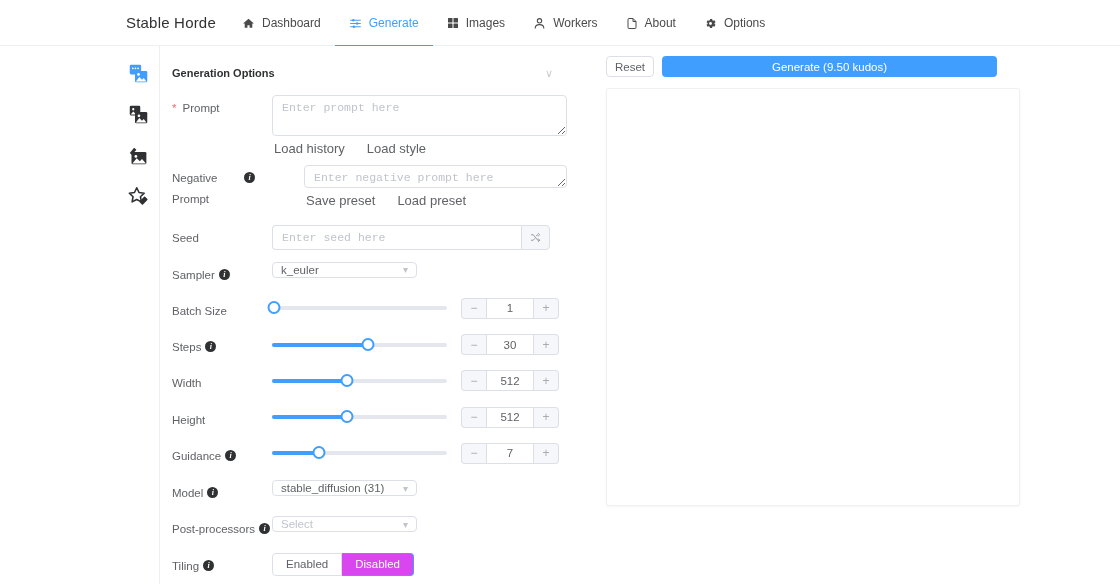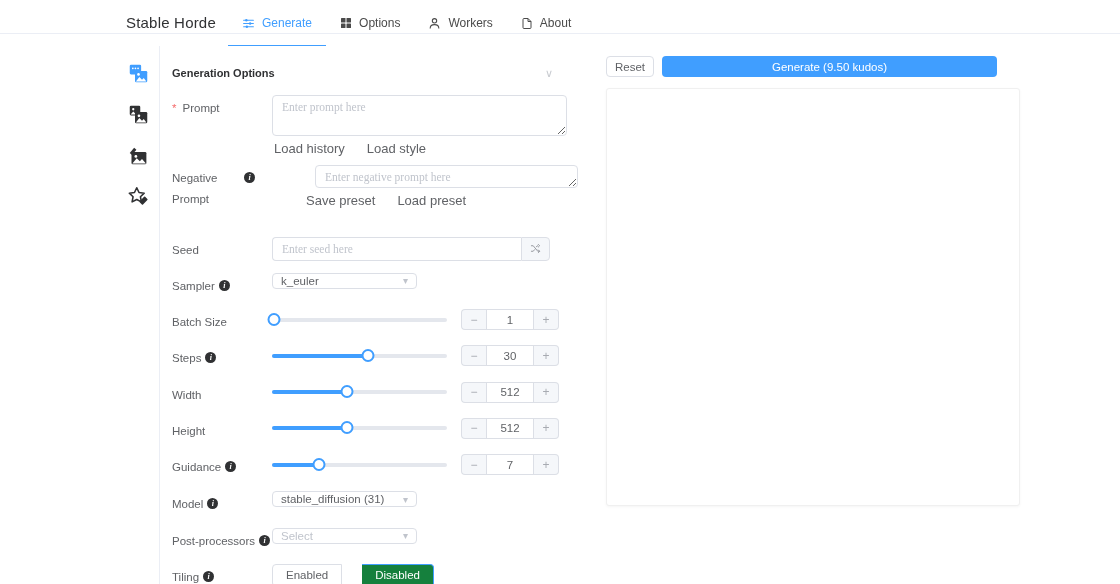--- a/index.html
+++ b/index.html
@@ -8,21 +8,21 @@
     width: 1120px; height: 584px;
     background: #ffffff;
     font-family: "Liberation Sans", sans-serif;
     font-size: 12px;
     color: #606266;
     overflow: hidden;
   }
 
   
   .topnav {
-    position: absolute; left: 0; top: 0; width: 1120px; height: 34px;
+    position: absolute; left: 0; top: 0; width: 1120px; height: 46px;
     background: #ffffff;
     border-bottom: 1px solid #ebeef5;
   }
   .brand {
     position: absolute; left: 126px; top: 14px;
     font-size: 15px; color: #303133; letter-spacing: .2px;
   }
   .navitems { position: absolute; left: 228px; top: 0; height: 46px; display: flex; align-items: stretch; }
   .navitem {
     display: flex; align-items: center; gap: 7px;
@@ -78,27 +78,27 @@
     background: #303133; color: #fff;
     font-size: 8px; font-weight: bold; font-style: italic;
     line-height: 11px; margin-top: 4px;
     font-family: "Liberation Serif", serif;
   }
   .ctl { flex: 1; }
 
   textarea.ta, input.inp {
     width: 100%; border: 1px solid #dcdfe6; border-radius: 4px;
     background: #fff; color: #606266; font-size: 11.5px;
-    font-family: Liberation Serif, serif;
+    font-family: Liberation Mono, monospace;
     padding: 5px 9px; outline: none;
   }
   textarea.ta { resize: vertical; display: block; }
   textarea.ta::placeholder, input.inp::placeholder { color: #c0c4cc; }
   .ta-big { height: 41px; }
-  .ta-small { height: 23px; overflow: hidden; padding-top: 4px; margin-left: 11px; }
+  .ta-small { height: 23px; overflow: hidden; padding-top: 4px; }
 
   .sublinks { display: flex; gap: 22px; margin-top: 5px; padding-left: 2px; }
   .sublink { font-size: 13px; color: #606266; cursor: pointer; }
 
   .seedwrap { display: flex; width: 278px; }
   .seedwrap input.inp { border-radius: 4px 0 0 4px; border-right: none; }
   .seedbtn {
     width: 32px; border: 1px solid #dcdfe6; border-radius: 0 4px 4px 0;
     background: #f5f7fa; display: flex; align-items: center; justify-content: center;
     color: #909399; cursor: pointer;
@@ -142,21 +142,21 @@
   
   .tgroup { display: flex; height: 23px; }
   .tbtn {
     border: 1px solid #dcdfe6; background: #fff; color: #606266;
     font-size: 11.5px; padding: 0 13px; display: flex; align-items: center;
     cursor: pointer; white-space: nowrap;
   }
   .tbtn + .tbtn { border-left: none; }
   .tgroup .tbtn:first-child { border-radius: 4px 0 0 4px; }
   .tgroup .tbtn:last-child { border-radius: 0 4px 4px 0; }
-  .tbtn.on { background: #15803d; border-color: #409eff; color: #fff; margin-left: 20px; }
+  .tbtn.on { background: #d946ef; border-color: #409eff; color: #fff; }
 
   
   .rightpanel { position: absolute; left: 590px; top: 46px; width: 420px; height: 538px; }
   .actionbar { display: flex; gap: 8px; padding: 10px 0 0 16px; }
   .btn-reset {
     width: 48px; height: 21px; border: 1px solid #dcdfe6; border-radius: 4px;
     background: #fff; color: #606266; font-size: 11.5px;
     display: flex; align-items: center; justify-content: center; cursor: pointer;
   }
   .btn-generate {
@@ -170,20 +170,28 @@
     box-shadow: 0 1px 3px rgba(0,0,0,.045);
   }
 </style>
 </head>
 <body>
 
 <div class="topnav">
   <div class="brand">Stable Horde</div>
   <div class="navitems">
 
+    <div class="navitem">
+      <span>
+        <svg width="13" height="13" viewBox="0 0 24 24" fill="#4a4a4a">
+            <path d="M12 3L2 12h3v8h5v-5h4v5h5v-8h3z"></path>
+          </svg>
+      </span>
+      <span>Dashboard</span>
+    </div>
 
     <div class="navitem active">
       <span>
         <svg width="13" height="13" viewBox="0 0 24 24" fill="none" stroke="#409eff" stroke-width="2" stroke-linecap="round">
           <line x1="3" y1="6" x2="21" y2="6"></line>
             <line x1="3" y1="12" x2="21" y2="12"></line>
             <line x1="3" y1="18" x2="21" y2="18"></line>
           <circle cx="8" cy="6" r="2.2" fill="#409eff" stroke="none"></circle>
           <circle cx="15" cy="12" r="2.2" fill="#409eff" stroke="none"></circle>
           <circle cx="9" cy="18" r="2.2" fill="#409eff" stroke="none"></circle>
@@ -194,21 +202,21 @@
 
     <div class="navitem">
       <span>
         <svg width="12" height="12" viewBox="0 0 24 24" fill="#4a4a4a">
           <rect x="2" y="2" width="9" height="9" rx="1"></rect>
             <rect x="13" y="2" width="9" height="9" rx="1"></rect>
           <rect x="2" y="13" width="9" height="9" rx="1"></rect>
             <rect x="13" y="13" width="9" height="9" rx="1"></rect>
         </svg>
       </span>
-      <span>Options</span>
+      <span>Images</span>
     </div>
 
     <div class="navitem">
       <span>
         <svg width="13" height="13" viewBox="0 0 24 24" fill="none" stroke="#4a4a4a" stroke-width="2">
           <circle cx="12" cy="7" r="4"></circle>
             <path d="M4 21c0-4.4 3.6-7 8-7s8 2.6 8 7"></path>
         </svg>
       </span>
       <span>Workers</span>
@@ -217,20 +225,29 @@
     <div class="navitem">
       <span>
         <svg width="12" height="13" viewBox="0 0 24 24" fill="none" stroke="#4a4a4a" stroke-width="2">
           <path d="M14 2H6a2 2 0 0 0-2 2v16a2 2 0 0 0 2 2h12a2 2 0 0 0 2-2V8z"></path>
             <path d="M14 2v6h6"></path>
         </svg>
       </span>
       <span>About</span>
     </div>
 
+    <div class="navitem">
+      <span>
+        <svg width="13" height="13" viewBox="0 0 24 24" fill="#4a4a4a">
+          <path d="M19.4 13a7.8 7.8 0 0 0 0-2l2-1.5-2-3.4-2.3 1a7.6 7.6 0 0 0-1.7-1l-.3-2.5h-4l-.3 2.5c-.6.2-1.2.6-1.7 1l-2.3-1-2 3.4L6.6 11a7.8 7.8 0 0 0 0 2l-2 1.5 2 3.4 2.3-1c.5.4 1.1.8 1.7 1l.3 2.5h4l.3-2.5c.6-.2 1.2-.6 1.7-1l2.3 1 2-3.4z"></path>
+          <circle cx="12" cy="12" r="2.6" fill="#fff"></circle>
+        </svg>
+      </span>
+      <span>Options</span>
+    </div>
 
   </div>
 </div>
 
 <div class="rail">
   <div class="rail-btn">
     <span>
       <svg width="21" height="21" viewBox="0 0 24 24">
         <rect x="2" y="2" width="13" height="11" rx="1.5" fill="#409eff"></rect>
         <circle cx="5.5" cy="6" r="1" fill="#fff"></circle>
@@ -305,21 +322,21 @@
     </div>
     <div class="ctl">
       <textarea class="ta ta-small" placeholder="Enter negative prompt here" style=""></textarea>
       <div class="sublinks">
         <span class="sublink">Save preset</span>
         <span class="sublink">Load preset</span>
       </div>
     </div>
   </div>
 
-  <div class="row" style="margin-top:26px">
+  <div class="row" style="margin-top:14px">
     <div class="lbl">
       <span>Seed</span>
     </div>
     <div class="ctl">
       <div class="seedwrap">
         <input class="inp" placeholder="Enter seed here" style="">
         <div class="seedbtn">
           <svg width="11" height="11" viewBox="0 0 24 24" fill="none" stroke="#909399" stroke-width="2" stroke-linecap="round">
             <path d="M3 6h4l10 12h4"></path>
               <path d="M3 18h4l3-3.5"></path>

